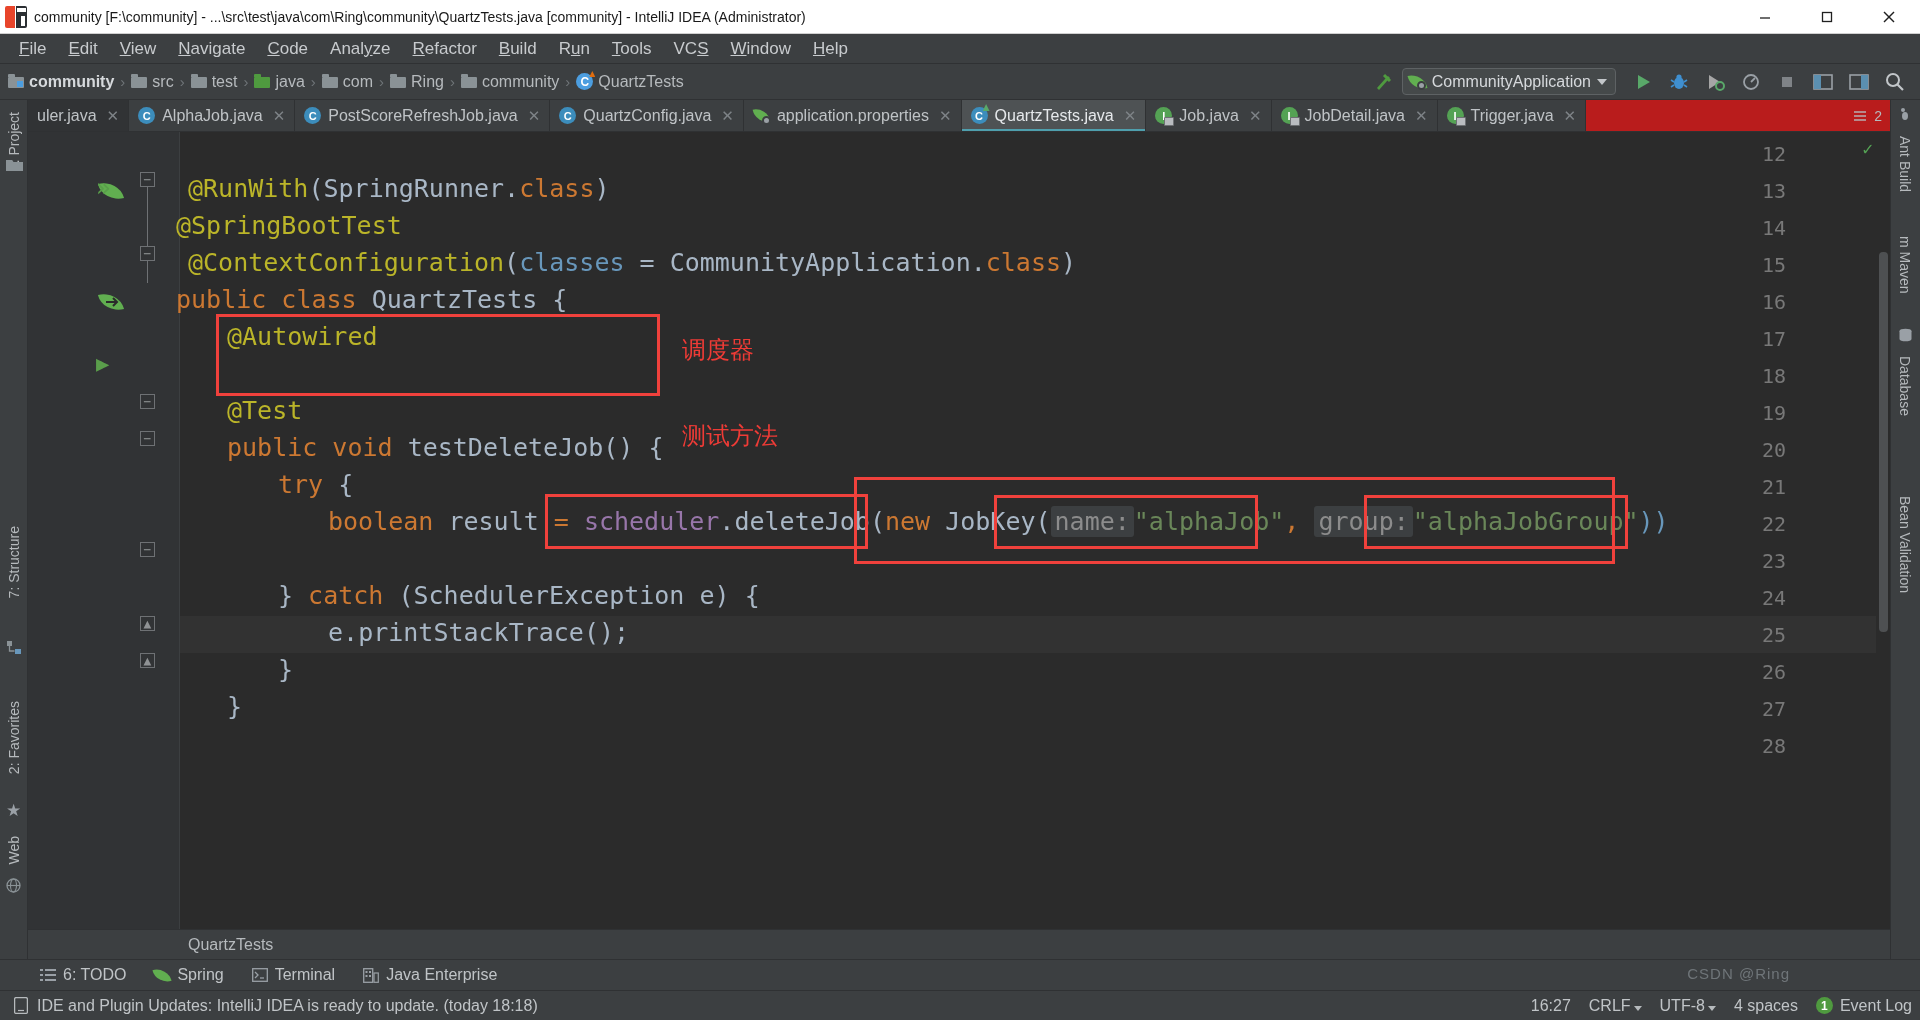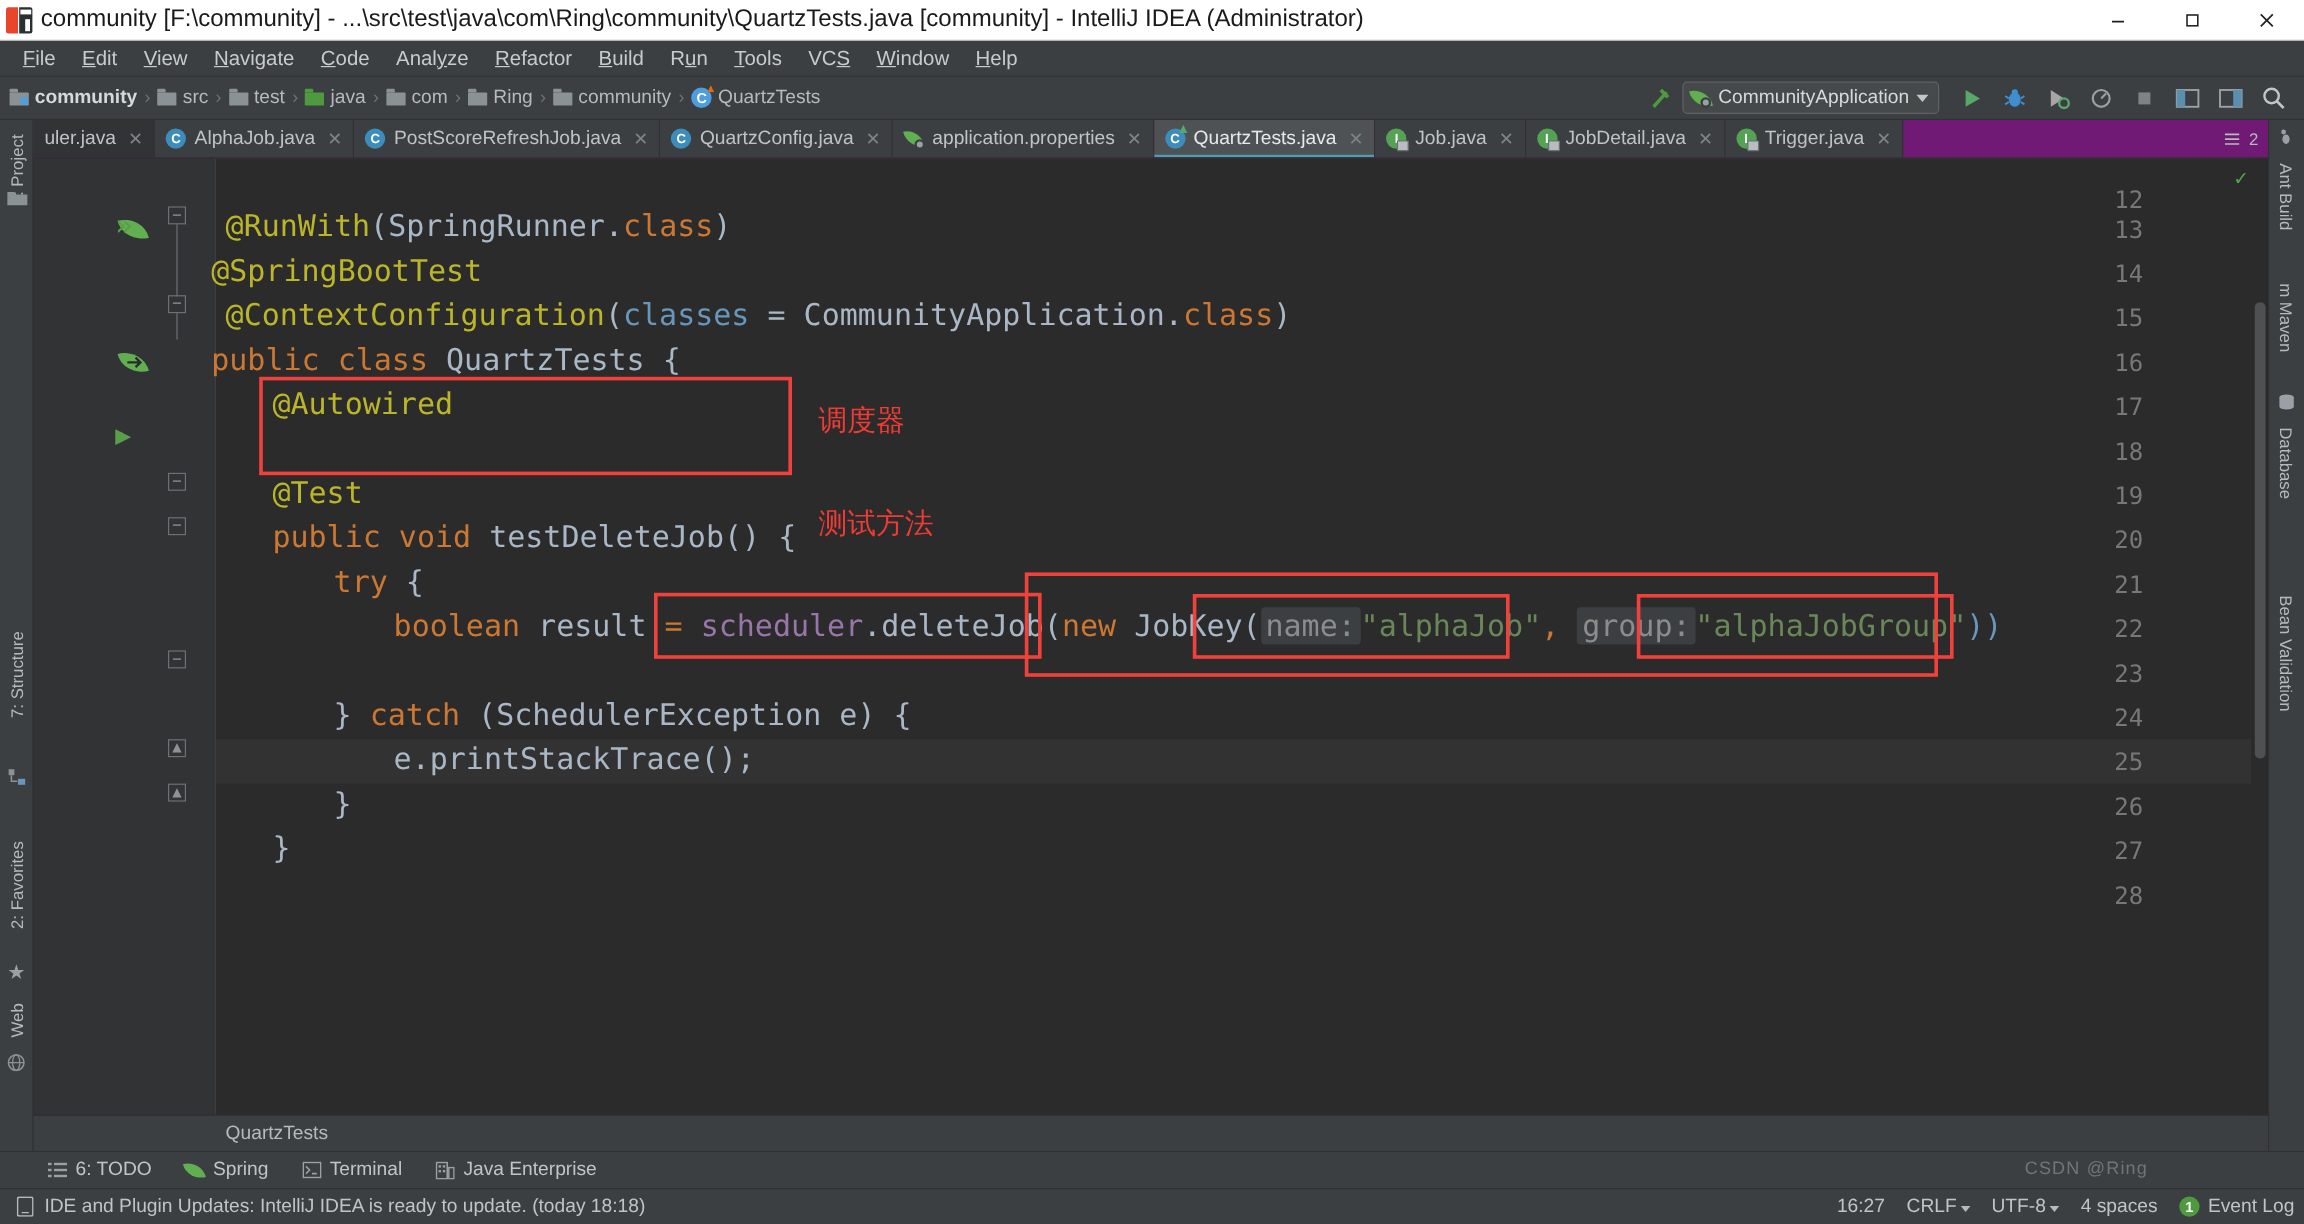--- a/index.html
+++ b/index.html
@@ -19,21 +19,21 @@
   }
   #titlebar .appicon {
     width: 22px; height: 22px; margin-left: 5px; margin-right: 7px;
     position: relative; flex: none;
   }
   #titlebar .appicon .ij-l { position:absolute; left:0; top:0; width:10px; height:22px; background:#e8452b; border-radius:2px 0 0 2px;}
   #titlebar .appicon .ij-r { position:absolute; right:0; top:0; width:11px; height:22px; background:#2b2f33; border-radius:0 2px 2px 0;}
   #titlebar .appicon .ij-t { position:absolute; right:1px; top:2px; width:9px; height:4px; background:#fff;}
   #titlebar .appicon .ij-b { position:absolute; right:2px; bottom:2px; width:4px; height:10px; background:#fff;}
   #title-text {
-    font-size: 20px; color: #1a1a1a; white-space: nowrap;
+    font-size: 14px; color: #1a1a1a; white-space: nowrap;
     letter-spacing: 0px;
   }
   #win-controls { margin-left: auto; display: flex; height: 34px; }
   #win-controls .wbtn {
     width: 62px; height: 34px; display: flex; align-items: center; justify-content: center;
     color: #202020;
   }
   #win-controls .wbtn svg { display:block; }
 
   
@@ -107,21 +107,21 @@
 
   
   #right-strip {
     width: 30px; background: #3c3f41; border-left: 1px solid #2f3133;
     position: relative; flex:none;
   }
 
   
   #editor-col { flex: 1; display: flex; flex-direction: column; min-width: 0; }
   #tabs {
-    height: 32px; background: #701a75; display: flex; align-items: stretch;
+    height: 32px; background: #b91c1c; display: flex; align-items: stretch;
     border-bottom: 1px solid #2f3133; overflow: hidden; flex:none;
   }
   .tab {
     display:flex; align-items:center; gap:7px; padding: 0 9px;
     border-right:1px solid #2f3133; font-size:16px; color:#bfc3c6; white-space:nowrap;
     background: #3c3f41; position: relative;
   }
   .tab.cut { background:#313335; }
   .tab.active { background:#4e5254; color:#e6e9ec; }
   .tab.active:after {
@@ -503,21 +503,21 @@
         <span>2</span>
       </div>
     </div>
 
     <div id="editor">
       <div id="gutter"></div>
       <div id="gutter-line"></div>
 
       <div class="caretline" style="top:484px;"></div>
 
-      <div class="ln" style="top:22px;text-decoration:underline;"><span class="num">12</span></div>
+      <div class="ln" style="top:10px;text-decoration:underline;"><span class="num">12</span></div>
       <div class="ln" style="top:47px;"><span class="num">13</span></div>
       <div class="ln" style="top:84px;"><span class="num">14</span></div>
       <div class="ln" style="top:121px;"><span class="num">15</span></div>
       <div class="ln" style="top:158px;"><span class="num">16</span></div>
       <div class="ln" style="top:195px;"><span class="num">17</span></div>
       <div class="ln" style="top:232px;"><span class="num">18</span></div>
       <div class="ln" style="top:269px;"><span class="num">19</span></div>
       <div class="ln" style="top:306px;"><span class="num">20</span></div>
       <div class="ln" style="top:343px;"><span class="num">21</span></div>
       <div class="ln" style="top:380px;"><span class="num">22</span></div>

